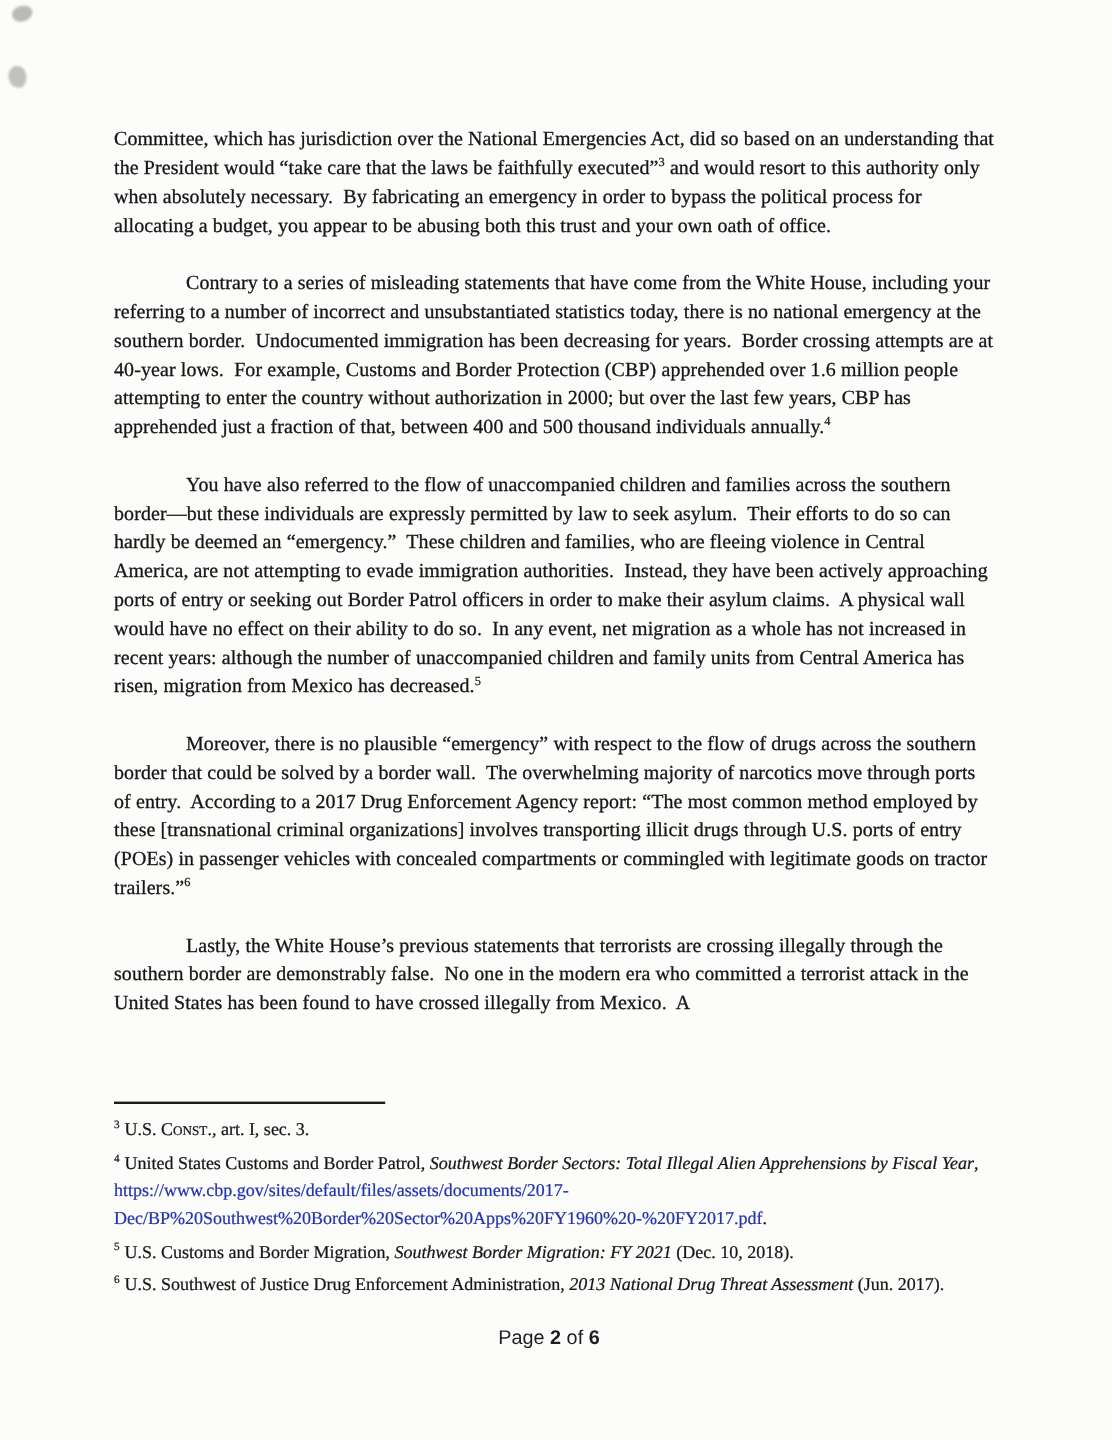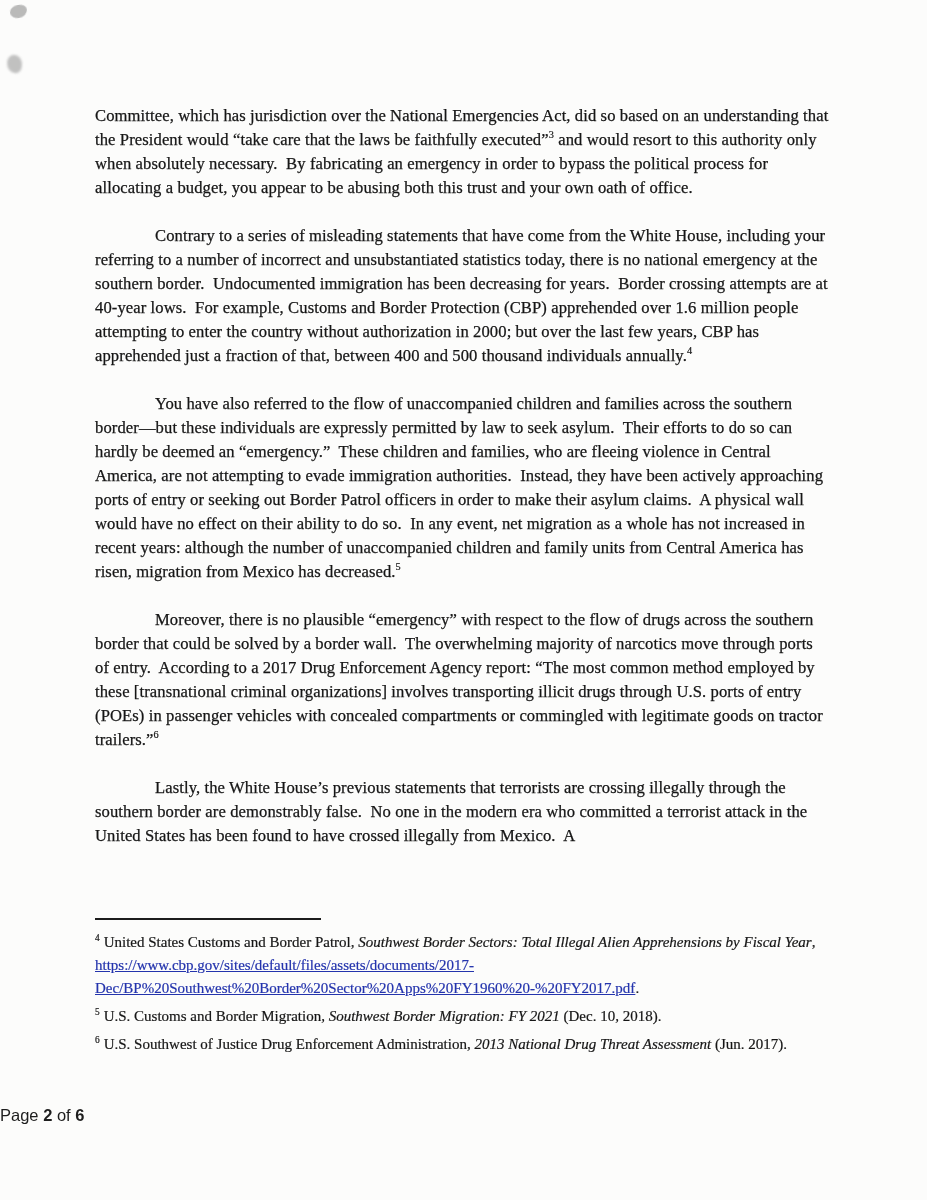--- a/index.html
+++ b/index.html
@@ -60,29 +60,29 @@
     height: 2.4px;
     background: #1c1c1c;
     margin: 0 0 11px 0;
   }
   .footnote { margin: 0 0 5px 0; }
   .footnote sup.fn-marker { margin-right: 4px; }
   .italic { font-style: italic; }
   .smallcaps { font-variant: small-caps; }
   .link {
     color: var(--link, #2434ad);
-    text-decoration: underline;
     text-decoration-color: var(--link, #2434ad);
     overflow-wrap: break-word;
   }
   .page-footer {
     position: absolute;
     left: 0;
     right: 12px;
     top: 1106px;
+    text-align: center;
     font-family: "Liberation Sans", "DejaVu Sans", sans-serif;
     font-size: 16.5px;
     color: var(--footerink, #1d1d1d);
   }
   .bold { font-weight: 700; }
 </style>
 </head>
 <body>
 
 <div class="page">
@@ -94,20 +94,23 @@
     <p class="para"><span class="">Committee, which has jurisdiction over the National Emergencies Act, did so based on an understanding that the President would “take care that the laws be faithfully executed”</span><sup class="fnref">3</sup><span class=""> and would resort to this authority only when absolutely necessary.&nbsp; By fabricating an emergency in order to bypass the political process for allocating a budget, you appear to be abusing both this trust and your own oath of office.</span></p>
     <p class="para indent"><span class="">Contrary to a series of misleading statements that have come from the White House, including your referring to a number of incorrect and unsubstantiated statistics today, there is no national emergency at the southern border.&nbsp; Undocumented immigration has been decreasing for years.&nbsp; Border crossing attempts are at 40-year lows.&nbsp; For example, Customs and Border Protection (CBP) apprehended over 1.6 million people attempting to enter the country without authorization in 2000; but over the last few years, CBP has apprehended just a fraction of that, between 400 and 500 thousand individuals annually.</span><sup class="fnref">4</sup></p>
     <p class="para indent"><span class="">You have also referred to the flow of unaccompanied children and families across the southern border—but these individuals are expressly permitted by law to seek asylum.&nbsp; Their efforts to do so can hardly be deemed an “emergency.”&nbsp; These children and families, who are fleeing violence in Central America, are not attempting to evade immigration authorities.&nbsp; Instead, they have been actively approaching ports of entry or seeking out Border Patrol officers in order to make their asylum claims.&nbsp; A physical wall would have no effect on their ability to do so.&nbsp; In any event, net migration as a whole has not increased in recent years: although the number of unaccompanied children and family units from Central America has risen, migration from Mexico has decreased.</span><sup class="fnref">5</sup></p>
     <p class="para indent"><span class="">Moreover, there is no plausible “emergency” with respect to the flow of drugs across the southern border that could be solved by a border wall.&nbsp; The overwhelming majority of narcotics move through ports of entry.&nbsp; According to a 2017 Drug Enforcement Agency report: “The most common method employed by these [transnational criminal organizations] involves transporting illicit drugs through U.S. ports of entry (POEs) in passenger vehicles with concealed compartments or commingled with legitimate goods on tractor trailers.”</span><sup class="fnref">6</sup></p>
     <p class="para indent"><span class="">Lastly, the White House’s previous statements that terrorists are crossing illegally through the southern border are demonstrably false.&nbsp; No one in the modern era who committed a terrorist attack in the United States has been found to have crossed illegally from Mexico.&nbsp; A</span></p>
   </div>
 
   <div class="footnotes">
     <div class="fn-separator"></div>
 
+    <div class="footnote">
+      <sup class="fn-marker">3</sup><span><span class="">U.S. </span><span class="smallcaps">Const.</span><span class="">, art. I, sec. 3.</span></span>
+    </div>
 
     <div class="footnote">
       <sup class="fn-marker">4</sup><span><span class="">United States Customs and Border Patrol, </span><span class="italic">Southwest Border Sectors: Total Illegal Alien Apprehensions by Fiscal Year</span><span class="">, </span><span class="link">https://www.cbp.gov/sites/default/files/assets/documents/2017-Dec/BP%20Southwest%20Border%20Sector%20Apps%20FY1960%20-%20FY2017.pdf</span><span class="">.</span></span>
     </div>
 
     <div class="footnote">
       <sup class="fn-marker">5</sup><span><span class="">U.S. Customs and Border Migration, </span><span class="italic">Southwest Border Migration: FY 2021</span><span class=""> (Dec. 10, 2018).</span></span>
     </div>
 
     <div class="footnote">

